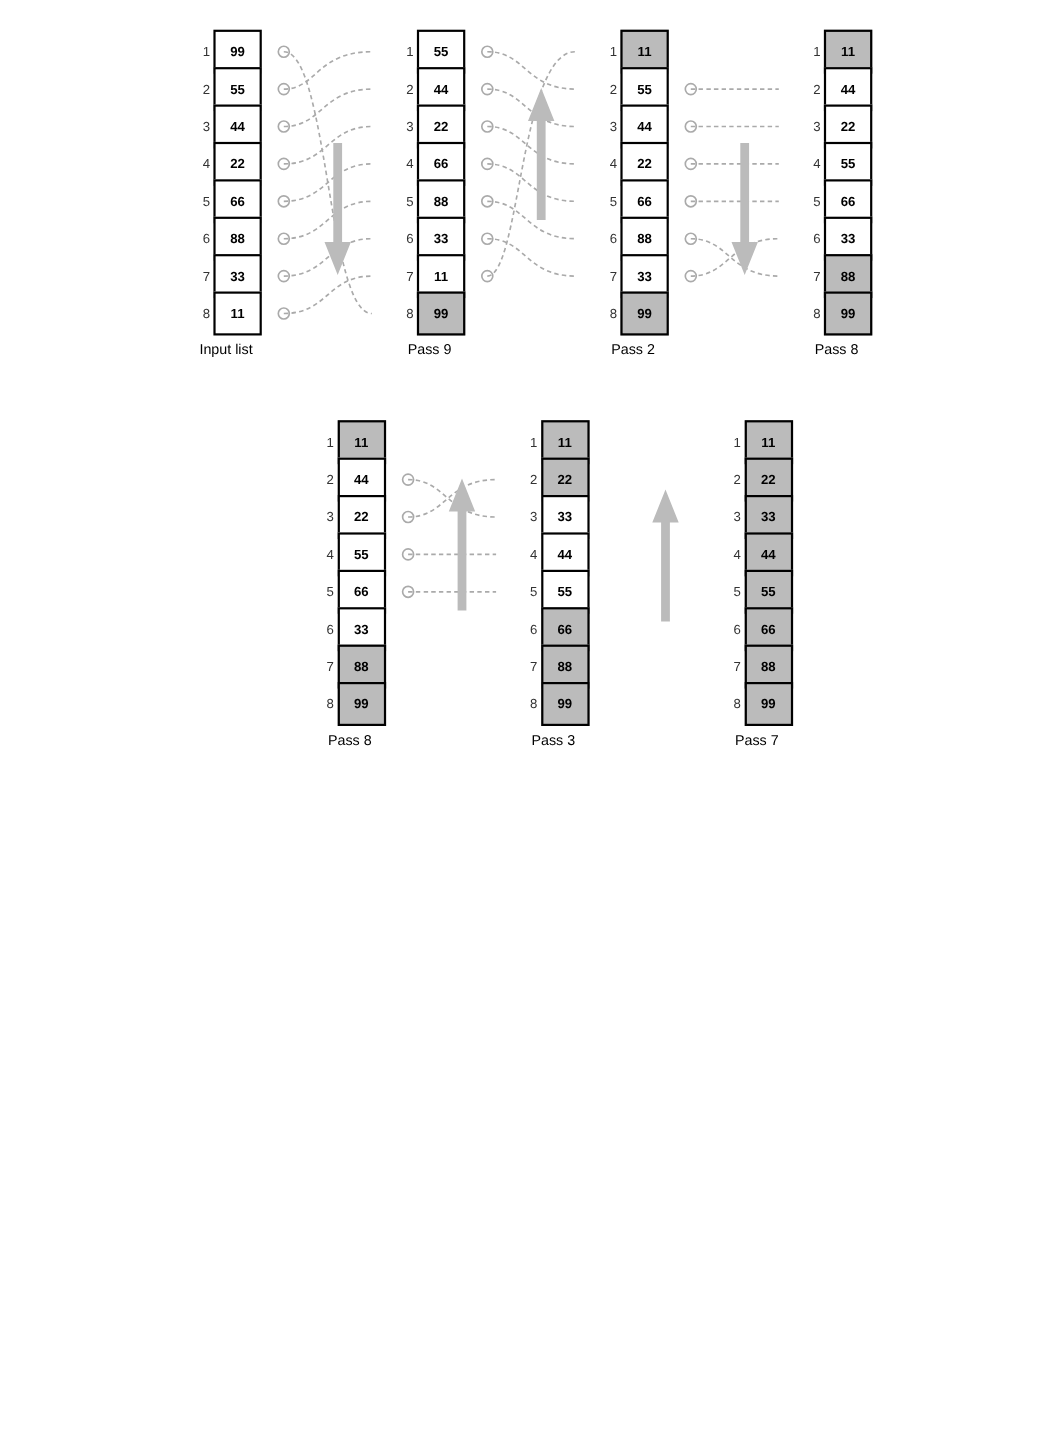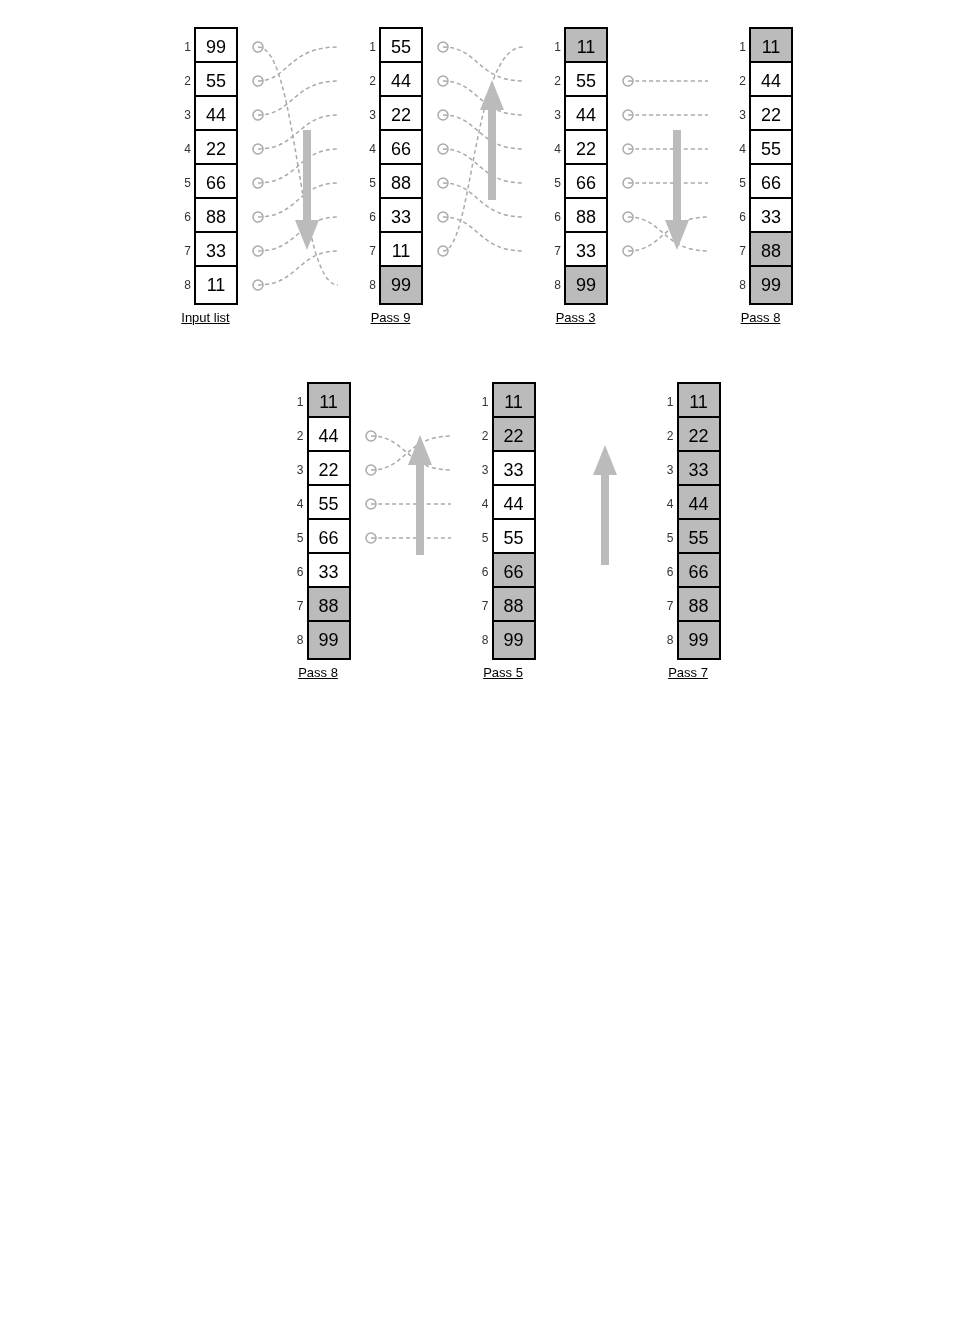--- a/index.html
+++ b/index.html
@@ -31,21 +31,20 @@
       display: flex;
       flex-direction: column;
       align-items: center;
       position: relative;
     }
 
     .list-label {
       margin-top: 8px;
       font-size: 13px;
       text-align: center;
-      text-decoration: underline;
     }
 
     .list-column {
       display: flex;
       flex-direction: column;
     }
 
     .list-row {
       display: flex;
       flex-direction: row;
@@ -61,22 +60,22 @@
       color: #333;
     }
 
     .cell {
       width: 44px;
       height: 40px;
       border: 2px solid #000;
       display: flex;
       align-items: center;
       justify-content: center;
-      font-size: 18px;
-      font-weight: normal;
+      font-size: 12px;
+      font-weight: bold;
       background: #fff;
     }
 
     .cell.sorted {
       background: #bbb;
     }
   </style>
 </head>
 <body>
 
@@ -235,21 +234,21 @@
             </div>
           <div class="list-row">
               <span class="row-num">7</span>
               <div class="cell">33</div>
             </div>
           <div class="list-row">
               <span class="row-num">8</span>
               <div class="cell sorted">99</div>
             </div>
         </div>
-        <div class="list-label">Pass 3</div>
+        <div class="list-label">Pass 2</div>
       </div>
     </div>
 
     <div style="display:flex;flex-direction:row;align-items:flex-start;position:relative;">
       <svg width="120" height="272" style="position:relative;">
 
         <circle cx="20" cy="51" r="5" fill="white" stroke="#aaa" stroke-width="1.5"></circle>
         <circle cx="20" cy="85" r="5" fill="white" stroke="#aaa" stroke-width="1.5"></circle>
         <circle cx="20" cy="119" r="5" fill="white" stroke="#aaa" stroke-width="1.5"></circle>
         <circle cx="20" cy="153" r="5" fill="white" stroke="#aaa" stroke-width="1.5"></circle>
@@ -390,21 +389,21 @@
             </div>
           <div class="list-row">
               <span class="row-num">7</span>
               <div class="cell sorted">88</div>
             </div>
           <div class="list-row">
               <span class="row-num">8</span>
               <div class="cell sorted">99</div>
             </div>
         </div>
-        <div class="list-label">Pass 5</div>
+        <div class="list-label">Pass 3</div>
       </div>
     </div>
 
     <div style="display:flex;flex-direction:row;align-items:flex-start;position:relative;">
       <svg width="120" height="272" style="position:relative;">
 
         <polygon points="65,180 73,180 73,90 81,90 69,60 57,90 65,90" fill="#bbb"></polygon>
       </svg>
 
       <div class="list-block">

